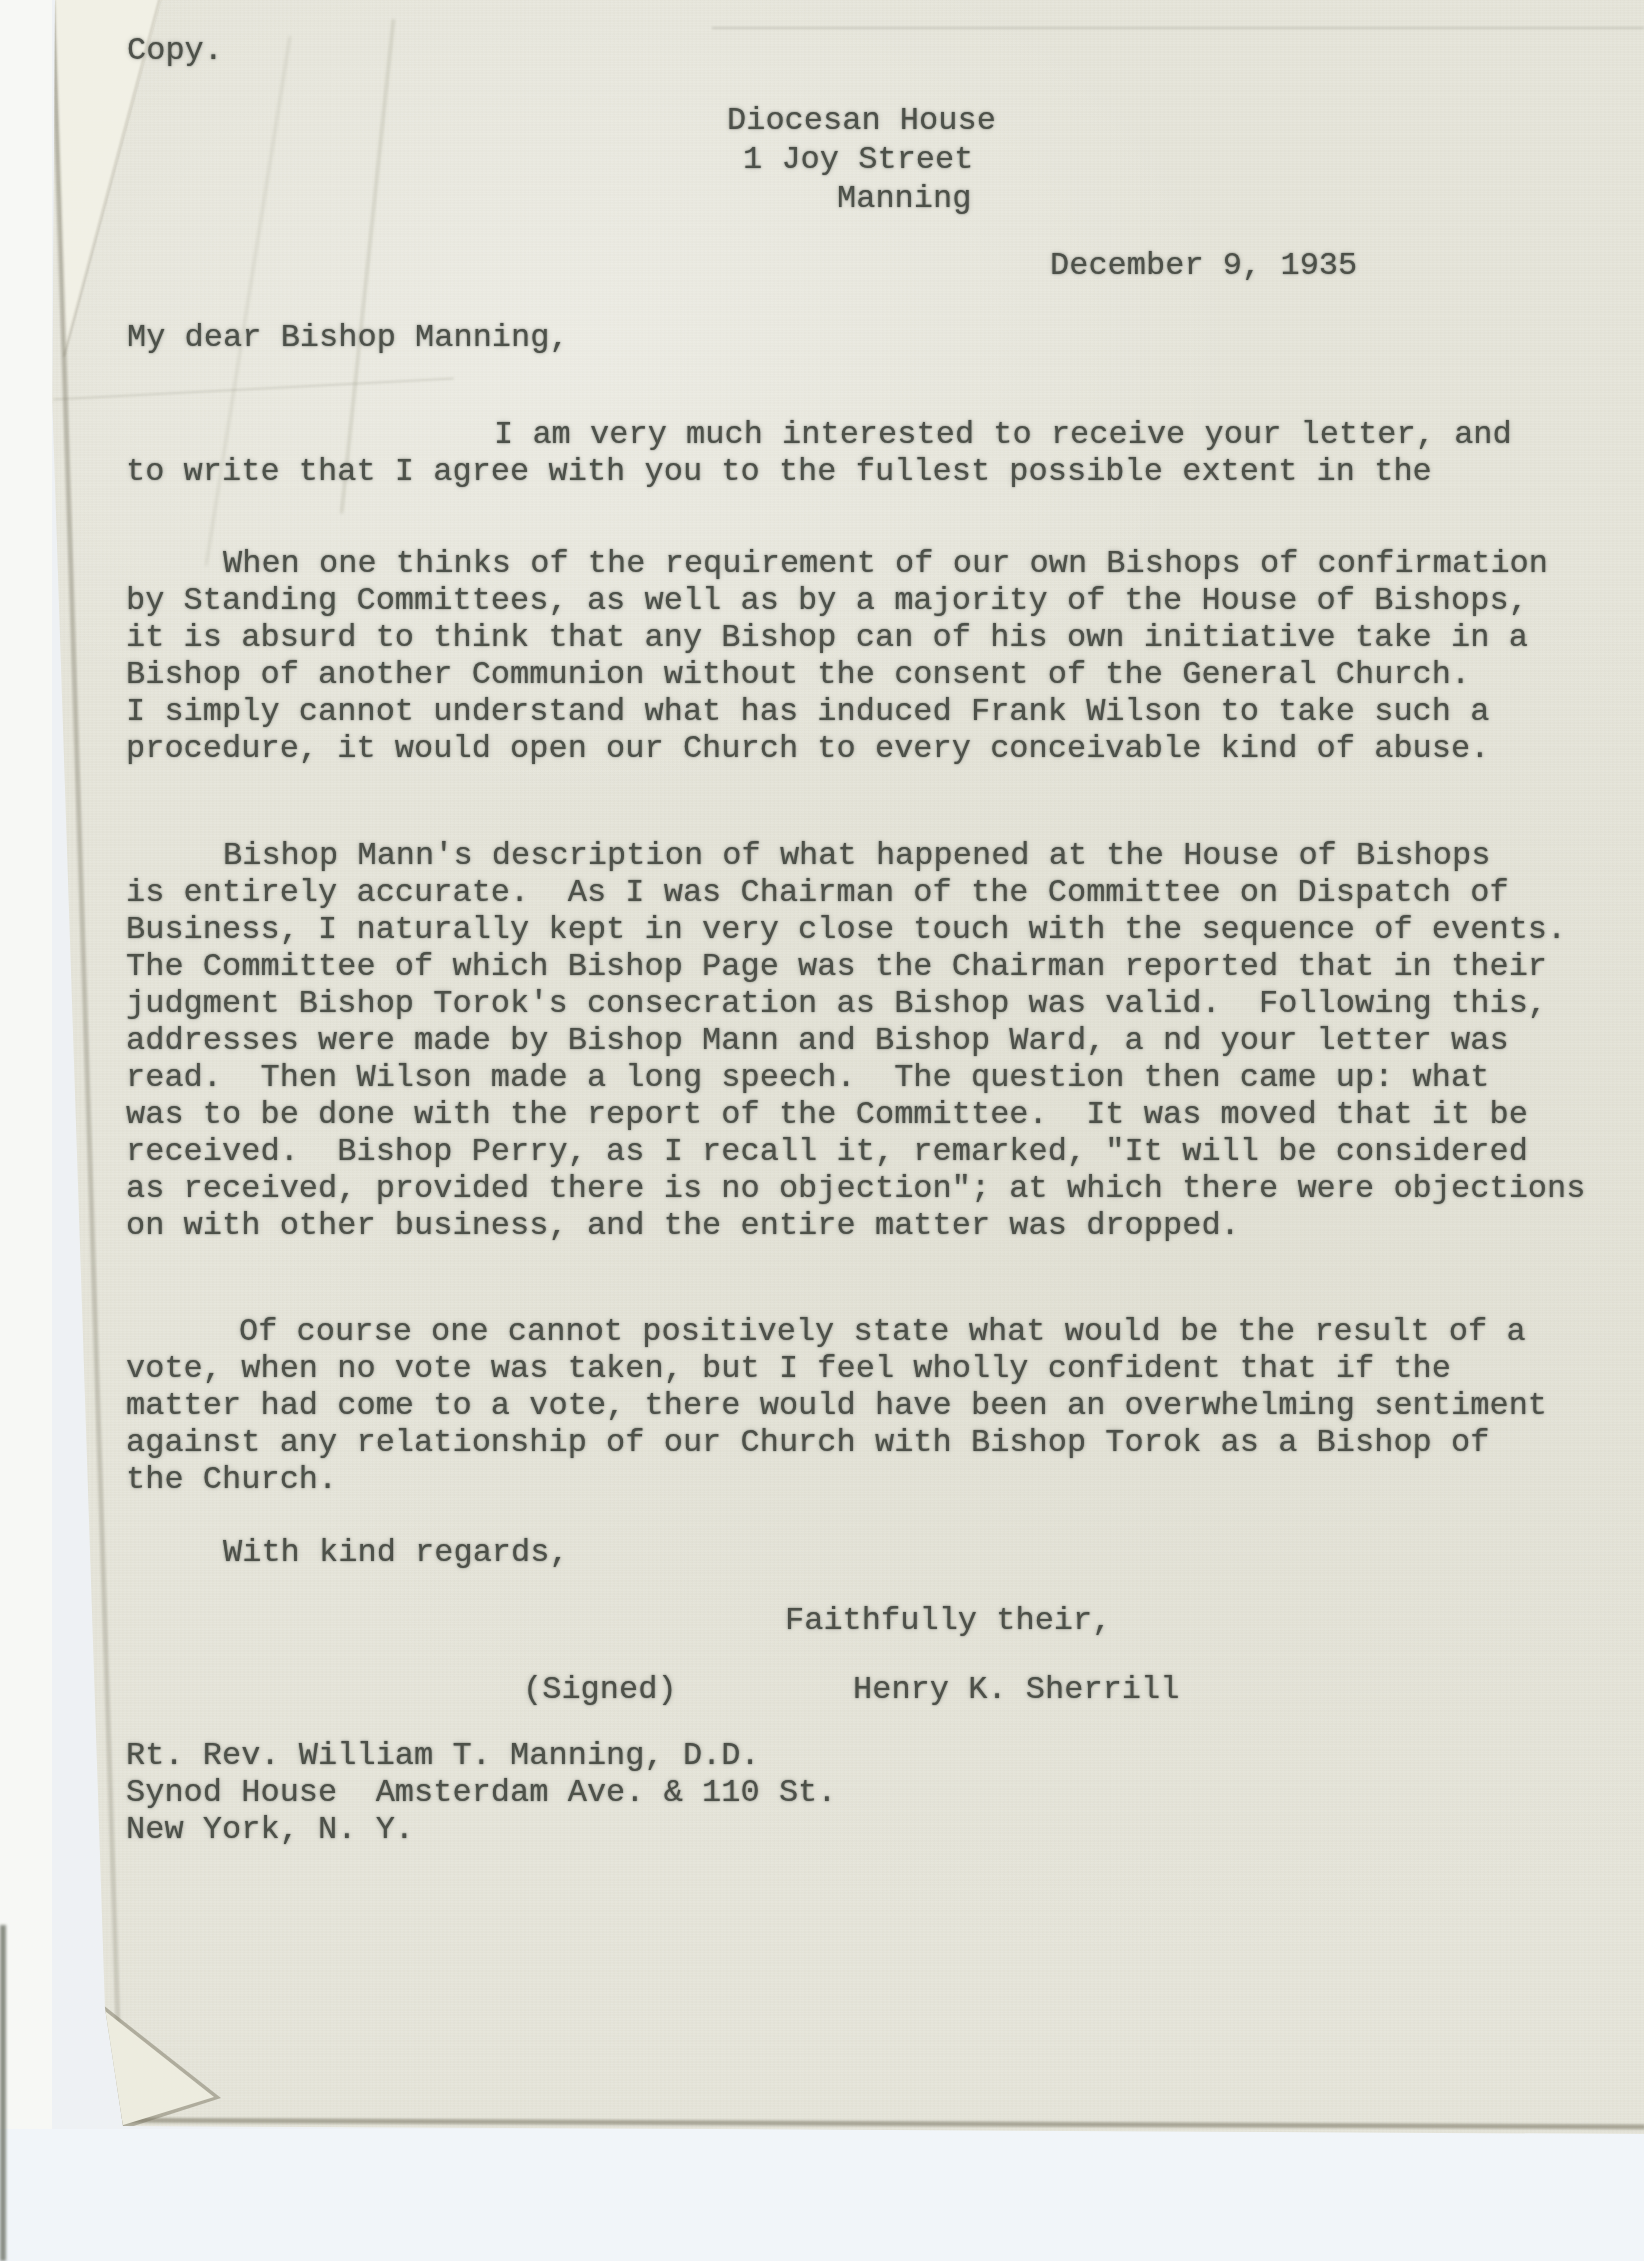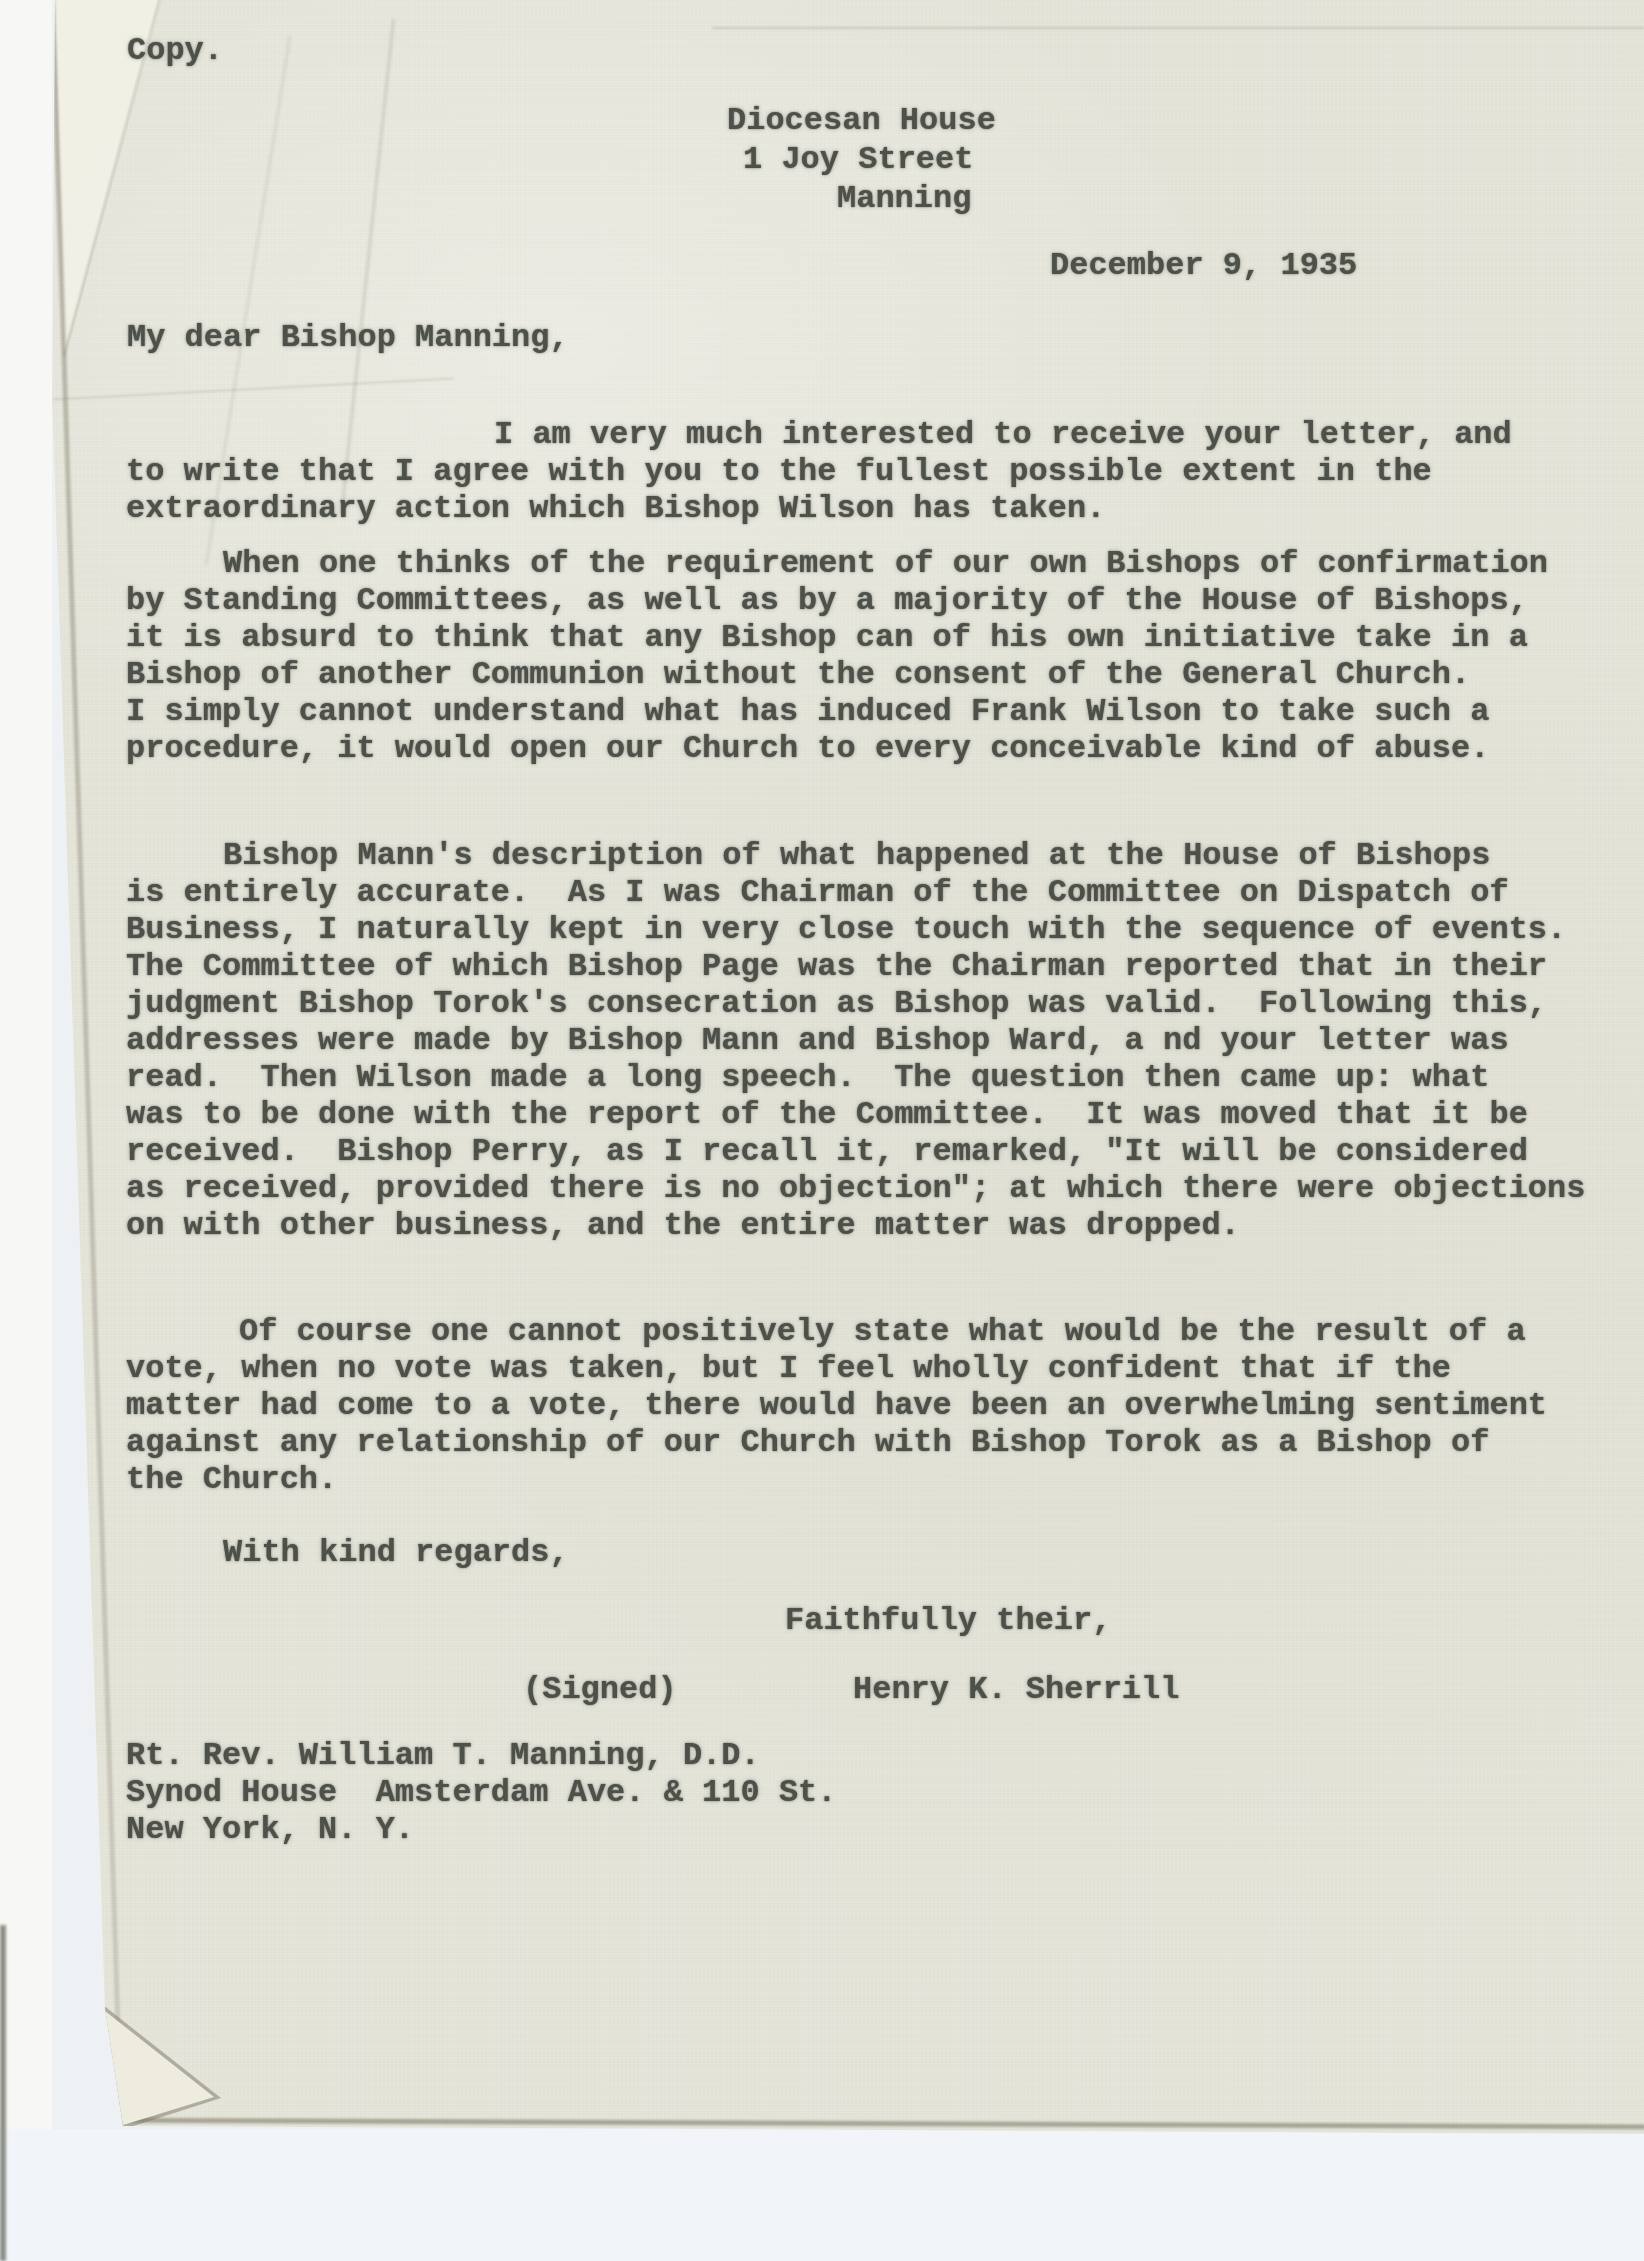--- a/index.html
+++ b/index.html
@@ -78,21 +78,21 @@
     filter: blur(1px);
   }
   .fold-bottom-left {
     position: absolute; inset: 0;
     clip-path: polygon(65px 2011px, 174px 2097px, 80px 2126px);
     background: #edecdf;
   }
   .text-layer {
     position: absolute; left: 0; top: 0; width: 1644px; height: 2261px;
     color: #42463f;
-    font-size: 32px; line-height: 37px; font-weight: 700;
+    font-size: 32px; line-height: 37px; font-weight: 400;
     filter: blur(0.6px);
     text-shadow: 0 0 1.9px rgba(66,70,63,.85), 0 0 6.5px rgba(66,70,63,.22);
     opacity: .93;
   }
   .line { position: absolute; white-space: pre; }
   .para { position: absolute; }
   .para .tline { white-space: pre; }
   .para .tline:first-child { text-indent: var(--indent, 0px); }
 </style>
 </head>
@@ -125,21 +125,20 @@
   <div class="line" style="left:743px; top:141px">1 Joy Street</div>
   <div class="line" style="left:837px; top:180px">Manning</div>
 
   <div class="line" style="left:1050px; top:247px">December 9, 1935</div>
 
   <div class="line" style="left:127px; top:319px">My dear Bishop Manning,</div>
 
   <div class="para" style="left:126px; top:416px; --indent:368px">
       <div class="tline">I am very much interested to receive your letter, and</div>
       <div class="tline">to write that I agree with you to the fullest possible extent in the</div>
-      <div class="tline">extraordinary action which Bishop Wilson has taken.</div>
     </div>
 
   <div class="para" style="left:126px; top:545px; --indent:97px">
       <div class="tline">When one thinks of the requirement of our own Bishops of confirmation</div>
       <div class="tline">by Standing Committees, as well as by a majority of the House of Bishops,</div>
       <div class="tline">it is absurd to think that any Bishop can of his own initiative take in a</div>
       <div class="tline">Bishop of another Communion without the consent of the General Church.</div>
       <div class="tline">I simply cannot understand what has induced Frank Wilson to take such a</div>
       <div class="tline">procedure, it would open our Church to every conceivable kind of abuse.</div>
     </div>

